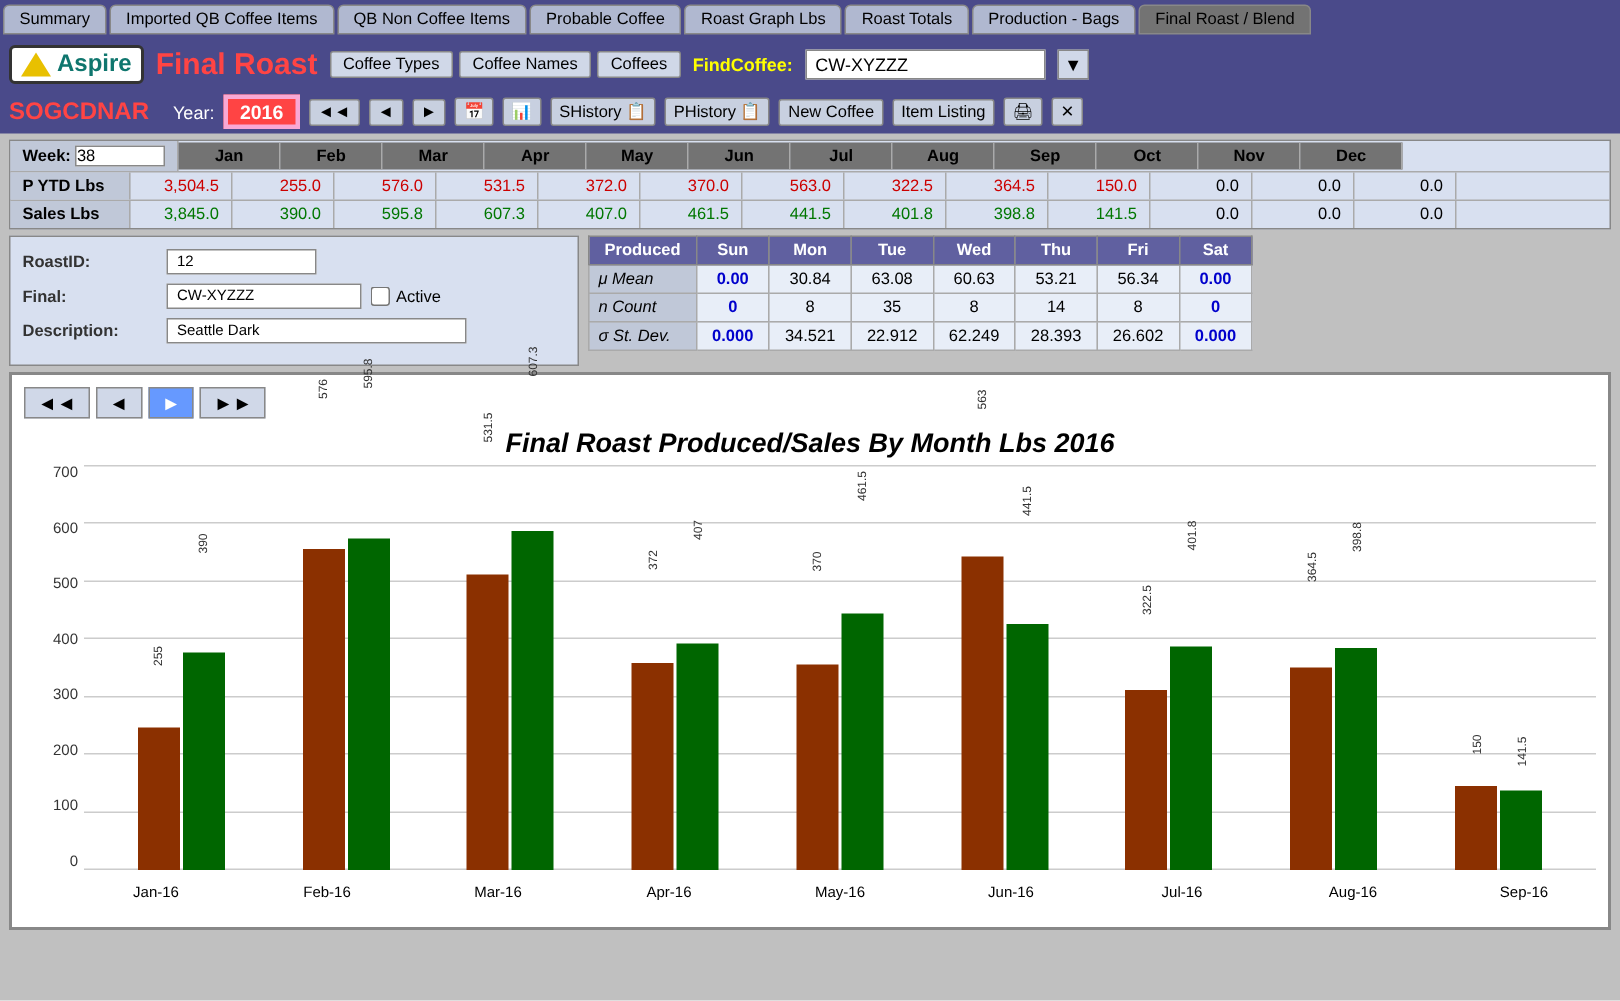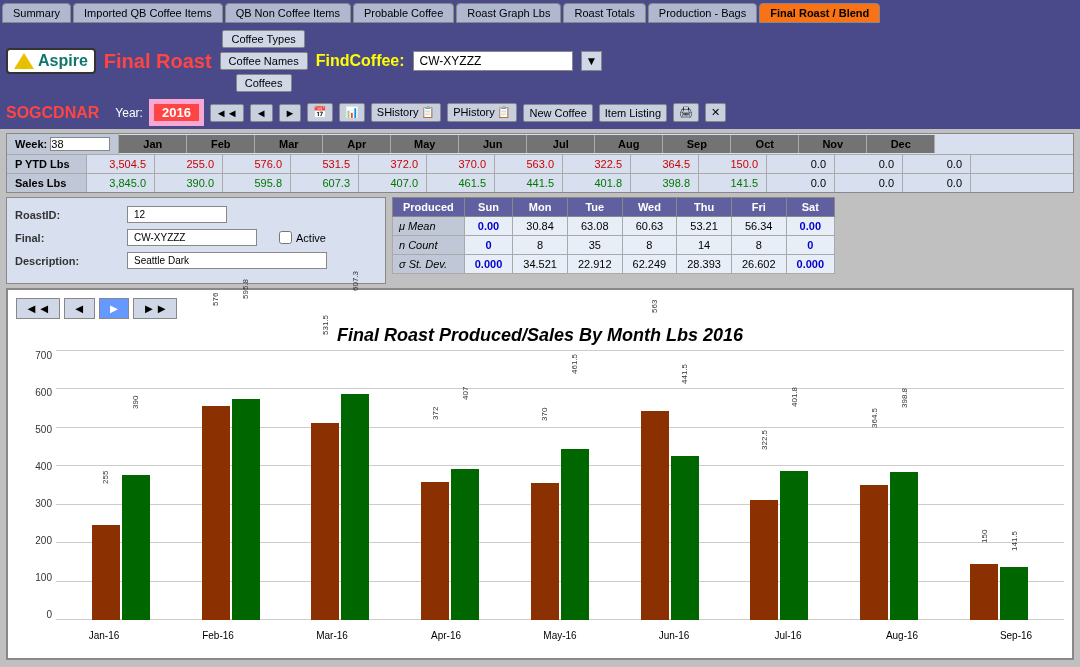--- a/index.html
+++ b/index.html
@@ -6,57 +6,57 @@
     body { background: #c0c0c0; width: 1080px; height: 667px; overflow: hidden; font-size: 12px; }
 
     
     .tab-bar {
       display: flex; align-items: center; background: #4a4a8a; height: 26px; padding: 0 2px;
     }
     .tab {
       padding: 3px 10px; border-radius: 4px 4px 0 0; font-size: 11px; cursor: pointer;
       border: 1px solid #888; margin-right: 2px; background: #b0b8d0; color: #000;
     }
-    .tab.active { background: #f97316; color: #000; font-weight: bold; }
+    .tab.active { background: #737373; color: #000; font-weight: normal; }
 
     
     .header-area {
       background: #4a4a8a; padding: 4px 6px 4px 6px; display: flex; align-items: center; gap: 8px;
     }
     .logo-box {
       background: #fff; border: 2px solid #333; border-radius: 4px;
       padding: 2px 6px; display: flex; align-items: center; gap: 4px; min-width: 80px;
     }
     .logo-triangle {
       width: 0; height: 0;
       border-left: 10px solid transparent; border-right: 10px solid transparent;
       border-bottom: 16px solid #e8c000;
     }
     .logo-text { font-weight: bold; font-size: 16px; color: #0f766e; }
     .final-roast-title { color: #ff4444; font-size: 20px; font-weight: bold; }
-    .nav-buttons { display: flex; align-items: center; gap: 4px; flex-direction: column; }
+    .nav-buttons { display: flex; align-items: center; gap: 4px; }
     .nav-btn {
       background: #d0d8e8; border: 1px solid #888; padding: 2px 8px; cursor: pointer;
       font-size: 11px; border-radius: 2px; display: flex; align-items: center; gap: 2px;
     }
-    .find-coffee-label { color: #ff0; font-size: 16px; font-weight: bold; }
+    .find-coffee-label { color: #ff0; font-size: 12px; font-weight: bold; }
     .find-coffee-input {
       background: #fff; border: 1px solid #888; padding: 2px 6px; width: 160px; font-size: 12px;
     }
     .find-coffee-dropdown { background: #d0d8e8; border: 1px solid #888; padding: 2px 4px; cursor: pointer; }
 
     
     .header-row2 {
       background: #4a4a8a; padding: 3px 6px; display: flex; align-items: center; gap: 6px;
     }
     .sogcdnar { color: #ff4444; font-size: 16px; font-weight: bold; margin-right: 10px; }
     .year-label { color: #fff; font-size: 12px; }
     .year-value {
       background: #ff4444; color: #fff; font-weight: bold; padding: 1px 8px;
-      border: 5px solid #f9a8d4; font-size: 13px;
+      border: 3px solid #f9a8d4; font-size: 13px;
     }
     .icon-btn {
       background: #c8d0e0; border: 1px solid #888; padding: 2px 5px; cursor: pointer;
       font-size: 11px; border-radius: 2px;
     }
 
     
     .data-section {
       background: #d8e0f0; border: 1px solid #888; margin: 4px 6px;
     }
@@ -76,21 +76,21 @@
     .data-cell.green { color: #007700; }
     .data-cell.header { background: #737373; font-weight: bold; text-align: center; }
 
     
     .middle-section {
       display: flex; gap: 6px; margin: 4px 6px;
     }
     .roast-info {
       background: #d8e0f0; border: 1px solid #888; padding: 8px; min-width: 380px;
     }
-    .roast-row { display: flex; align-items: center; margin-bottom: 6px; gap: 22px; }
+    .roast-row { display: flex; align-items: center; margin-bottom: 6px; gap: 6px; }
     .roast-label { min-width: 90px; font-size: 11px; font-weight: bold; color: #333; }
     .roast-input {
       border: 1px solid #888; padding: 2px 6px; background: #fff; font-size: 10px;
     }
     .checkbox-label { display: flex; align-items: center; gap: 4px; font-size: 11px; }
 
     .produced-table { border-collapse: collapse; font-size: 11px; flex: 1; }
     .produced-table th {
       background: #6060a0; color: #fff; padding: 3px 10px; border: 1px solid #888; text-align: center;
     }

